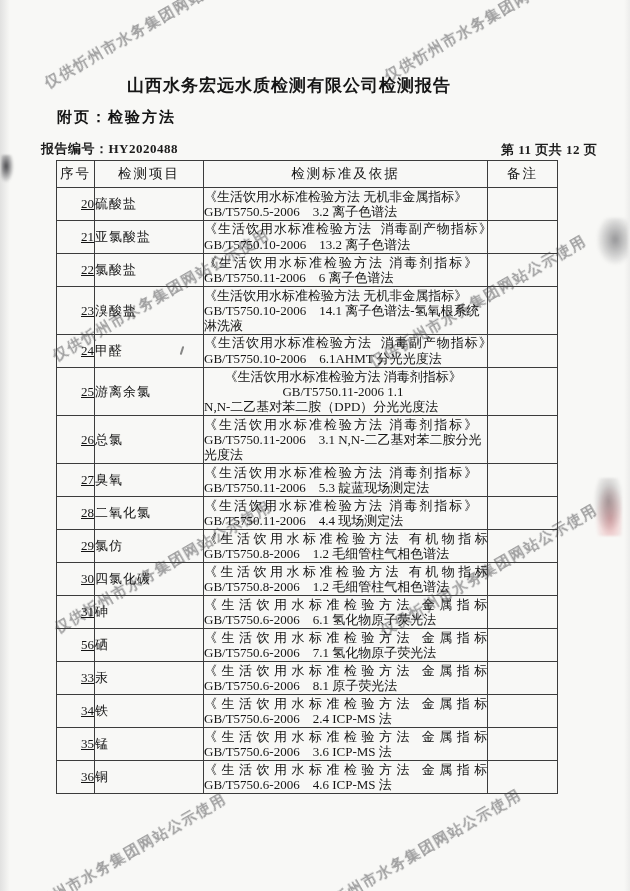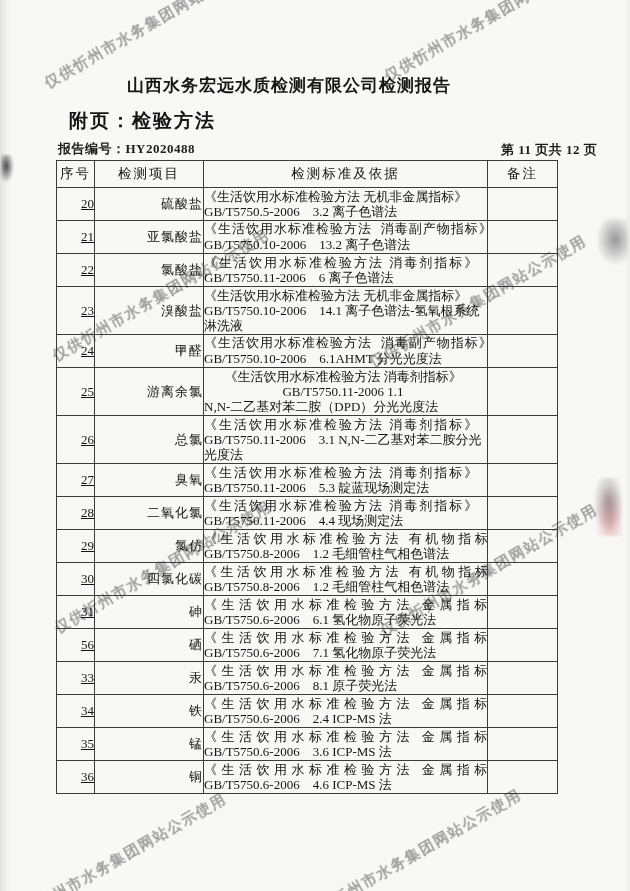--- a/index.html
+++ b/index.html
@@ -31,39 +31,39 @@
     font-size:15px;letter-spacing:1.5px;font-weight:bold;
     color:rgba(112,112,114,.66);
     transform:rotate(-30deg);transform-origin:0 50%;
     filter:blur(.4px);
   }
 
   .title{position:absolute;top:74px;left:0;width:100%;text-align:center;
     transform:translateX(-26px);
     font-size:17px;font-weight:bold;letter-spacing:1px;color:#161616;}
   .appendix{position:absolute;top:108px;left:57px;
-    font-size:19px;font-weight:bold;letter-spacing:2px;color:#141414;margin-left:12px;}
-  .report-no{position:absolute;top:140px;left:58px;
+    font-size:15px;font-weight:bold;letter-spacing:2px;color:#141414;}
+  .report-no{position:absolute;top:140px;left:41px;
     font-size:13px;font-weight:bold;letter-spacing:.5px;}
   .page-info{position:absolute;top:141px;left:462px;
     font-size:13px;font-weight:bold;letter-spacing:.5px;margin-left:39px;}
 
   table.methods{
     position:absolute;left:56px;top:160px;width:501px;
     border-collapse:collapse;table-layout:fixed;
     font-size:13px;color:#141414;
   }
   table.methods th, table.methods td{
     border:1px solid #3c3c3c;padding:1px 0;vertical-align:middle;
     font-weight:normal;overflow:hidden;
   }
   table.methods thead th{height:24px;text-align:center;letter-spacing:2px;font-size:13.5px;}
   col.c1{width:38px;} col.c2{width:109px;} col.c3{width:284px;} col.c4{width:70px;}
   td.c-no{text-align:right;text-decoration:underline;}
-  td.c-item{text-align:right;letter-spacing:1px;}
+  td.c-item{text-align:left;letter-spacing:1px;}
   td.c-std{padding-left:5px;padding-right:2px;}
   td.c-std div{line-height:15px;white-space:nowrap;}
   td.c-remark{text-align:center;}
   .sp-sm{letter-spacing:1px;font-family:Liberation Mono, monospace;} .sp-md{letter-spacing:2px;}
   .sp-lg{letter-spacing:3.5px;} .sp-xl{letter-spacing:4.5px;}
   .ctr{text-align:center;padding-right:5px;}
 </style>
 </head>
 <body>
 

